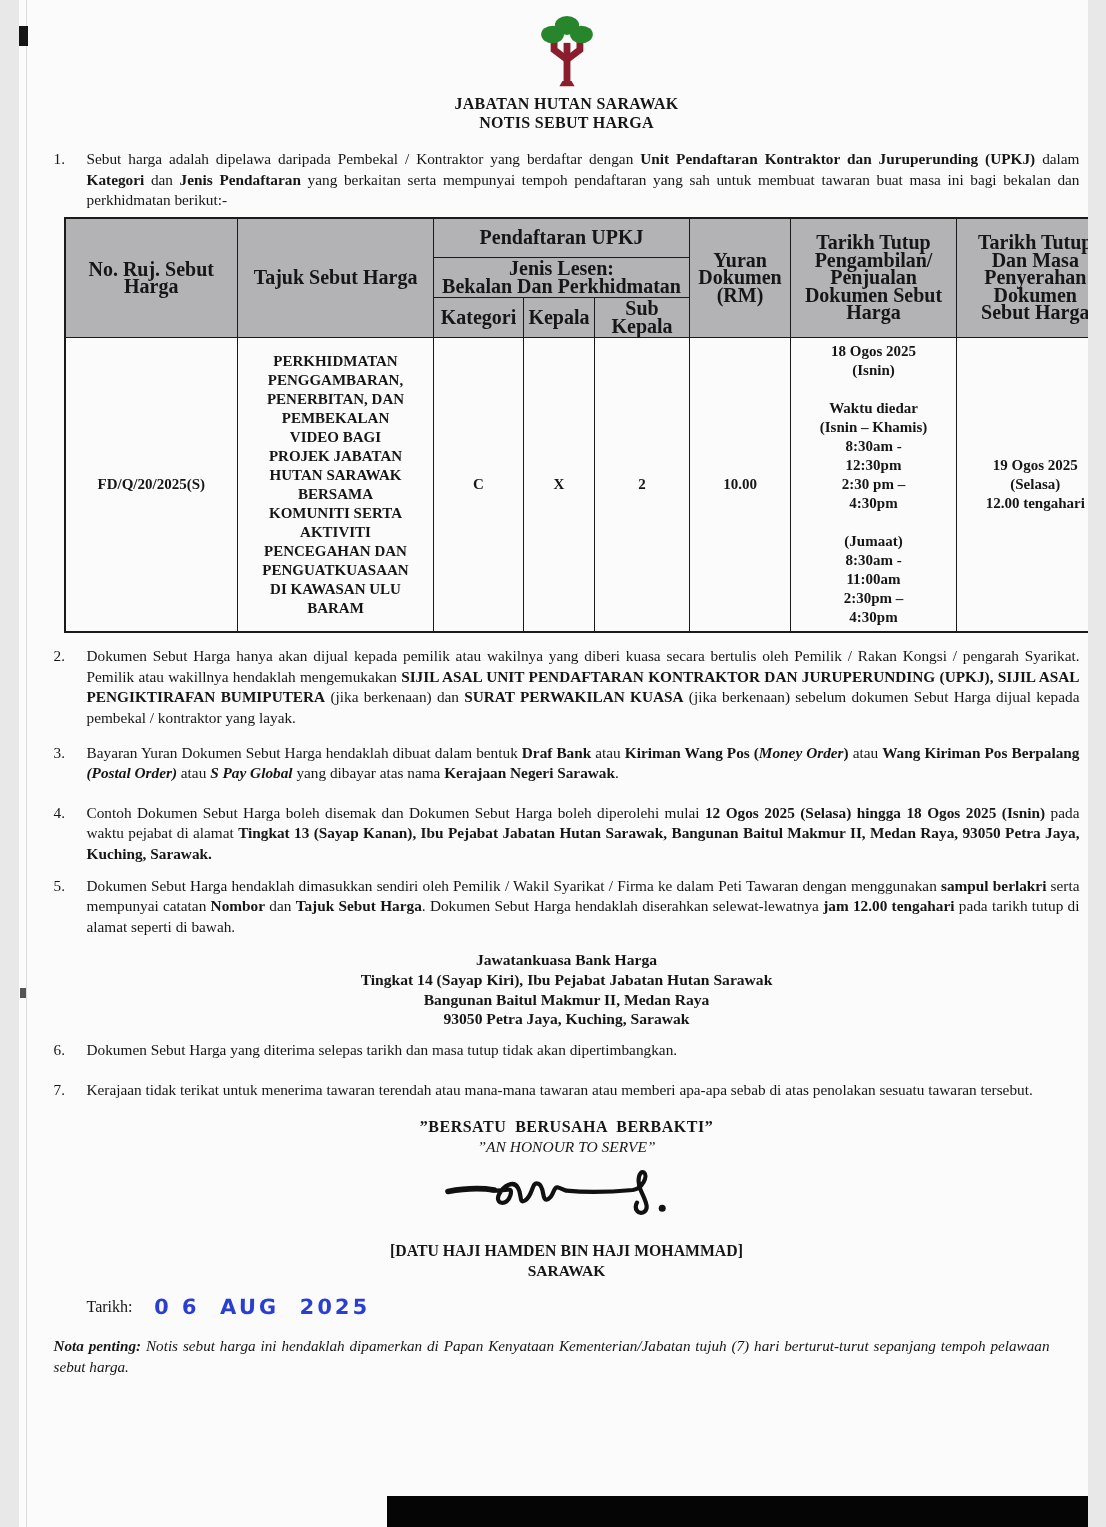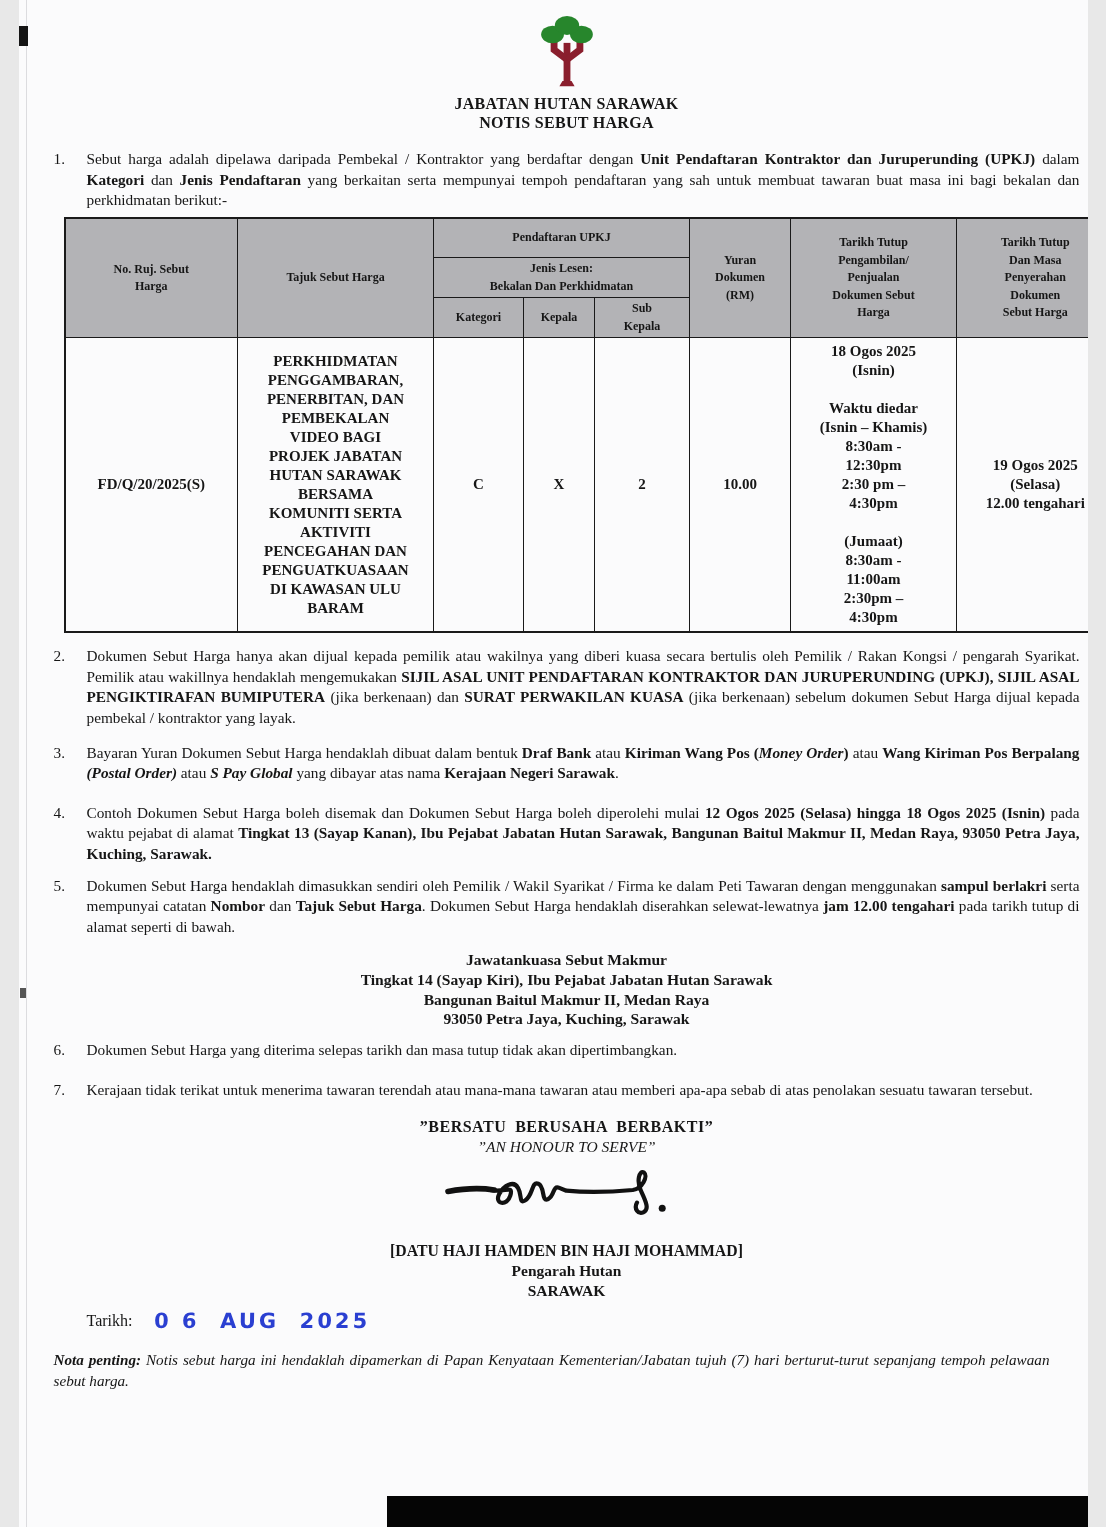--- a/index.html
+++ b/index.html
@@ -40,35 +40,35 @@
     width:1050px;
     table-layout:fixed;
     border:2px solid #1a1a1a;
   }
   table.quote td {
     border:1px solid #1a1a1a;
     text-align:center;
     vertical-align:middle;
     font-weight:bold;
   }
-  td.hd { background:#b3b3b6; font-size:12px; line-height:17.5px; white-space:pre-line; padding:2px 3px; }
+  td.hd { background:#b3b3b6; font-size:20px; line-height:17.5px; white-space:pre-line; padding:2px 3px; }
   td.bd { font-size:15px; line-height:19px; white-space:pre-line; padding:4px 3px; }
   tr.hr1 { height:40px; } tr.hr2 { height:40px; } tr.hr3 { height:38px; }
   tr.brow { height:294px; }
 
   .addr { text-align:center; font-weight:bold; font-size:15.6px; line-height:19.6px; margin-top:13px; }
 
   .motto1 { text-align:center; font-weight:bold; font-size:16px; letter-spacing:.5px; margin-top:17px; white-space:pre-wrap; }
   .motto2 { text-align:center; font-weight:normal; font-style:italic; font-size:15.5px; margin-top:2px; white-space:pre-wrap; }
 
   .sig-wrap { text-align:center; margin-top:6px; height:58px; }
   .sig-name { text-align:center; font-weight:bold; font-size:15.8px; line-height:20px;margin-top:21px; }
   .sig-role { text-align:center; font-weight:bold; font-size:15.5px; line-height:20px; }
 
-  .date-row { display:flex; align-items:center; margin-top:5px; padding-left:33px; height:30px; }
+  .date-row { display:flex; align-items:center; margin-top:11px; padding-left:33px; height:30px; }
   .date-label { font-size:16px; }
   .date-stamp {
     margin-left:22px;
     font-family:"DejaVu Sans","Liberation Sans",sans-serif;
     font-weight:bold;
     font-size:21px;
     color:#2a3fd1;
     letter-spacing:3px;
     white-space:pre;
     transform:skewX(-1deg);
@@ -213,21 +213,21 @@
       <span class="pnum">4.</span>
       <span class="pbody"><span>Contoh Dokumen Sebut Harga boleh disemak dan Dokumen Sebut Harga boleh diperolehi mulai </span><span class="b">12 Ogos 2025 (Selasa) hingga 18 Ogos 2025 (Isnin)</span><span> pada waktu pejabat di alamat </span><span class="b">Tingkat 13 (Sayap Kanan), Ibu Pejabat Jabatan Hutan Sarawak, Bangunan Baitul Makmur II, Medan Raya, 93050 Petra Jaya, Kuching, Sarawak.</span></span>
     </div>
 
     <div class="para p5">
       <span class="pnum">5.</span>
       <span class="pbody"><span>Dokumen Sebut Harga hendaklah dimasukkan sendiri oleh Pemilik / Wakil Syarikat / Firma ke dalam Peti Tawaran dengan menggunakan </span><span class="b">sampul berlakri</span><span> serta mempunyai catatan </span><span class="b">Nombor</span><span> dan </span><span class="b">Tajuk Sebut Harga</span><span>. Dokumen Sebut Harga hendaklah diserahkan selewat-lewatnya </span><span class="b">jam 12.00 tengahari</span><span> pada tarikh tutup di alamat seperti di bawah.</span></span>
     </div>
 
     <div class="addr">
-      <div>Jawatankuasa Sebut Makmur</div>
+      <div>Jawatankuasa Bank Harga</div>
       <div>Tingkat 14 (Sayap Kiri), Ibu Pejabat Jabatan Hutan Sarawak</div>
       <div>Bangunan Baitul Makmur II, Medan Raya</div>
       <div>93050 Petra Jaya, Kuching, Sarawak</div>
     </div>
 
     <div class="para p6">
       <span class="pnum">6.</span>
       <span class="pbody"><span>Dokumen Sebut Harga yang diterima selepas tarikh dan masa tutup tidak akan dipertimbangkan.</span></span>
     </div>
 
@@ -243,21 +243,20 @@
       <svg width="330" height="56" viewBox="0 0 360 80">
         <g stroke="#111" fill="none" stroke-linecap="round" stroke-linejoin="round">
           <path stroke-width="8" d="M10 42 C 32 38, 58 37, 76 40"></path>
           <path stroke-width="6" d="M70 40 C 92 44, 104 32, 99 48 C 94 64, 76 60, 83 46 C 90 33, 104 26, 110 37 C 116 47, 111 60, 120 55 C 132 48, 129 27, 139 31 C 149 35, 143 58, 153 53 C 163 48, 159 33, 169 37 L 179 41 C 212 44, 252 42, 274 40 C 288 38, 296 20, 290 15 C 283 11, 279 28, 286 42 C 293 57, 298 68, 289 72 C 282 75, 275 67, 280 58"></path>
           <circle cx="316" cy="66" r="5" fill="#111" stroke="none"></circle>
         </g>
       </svg>
     </div>
 
     <div class="sig-name">[DATU HAJI HAMDEN BIN HAJI MOHAMMAD]</div>
-    <div class="sig-role">Pengarah Hutan</div>
     <div class="sig-role">SARAWAK</div>
 
     <div class="date-row">
       <span class="date-label">Tarikh:</span>
       <span class="date-stamp">0 6  AUG  2025</span>
     </div>
 
     <div class="note">
       <span class="note-body"><span class="note-label">Nota penting:</span><span>  Notis sebut harga ini hendaklah dipamerkan di Papan Kenyataan Kementerian/Jabatan tujuh (7) hari berturut-turut sepanjang tempoh pelawaan sebut harga.</span></span>
     </div>

